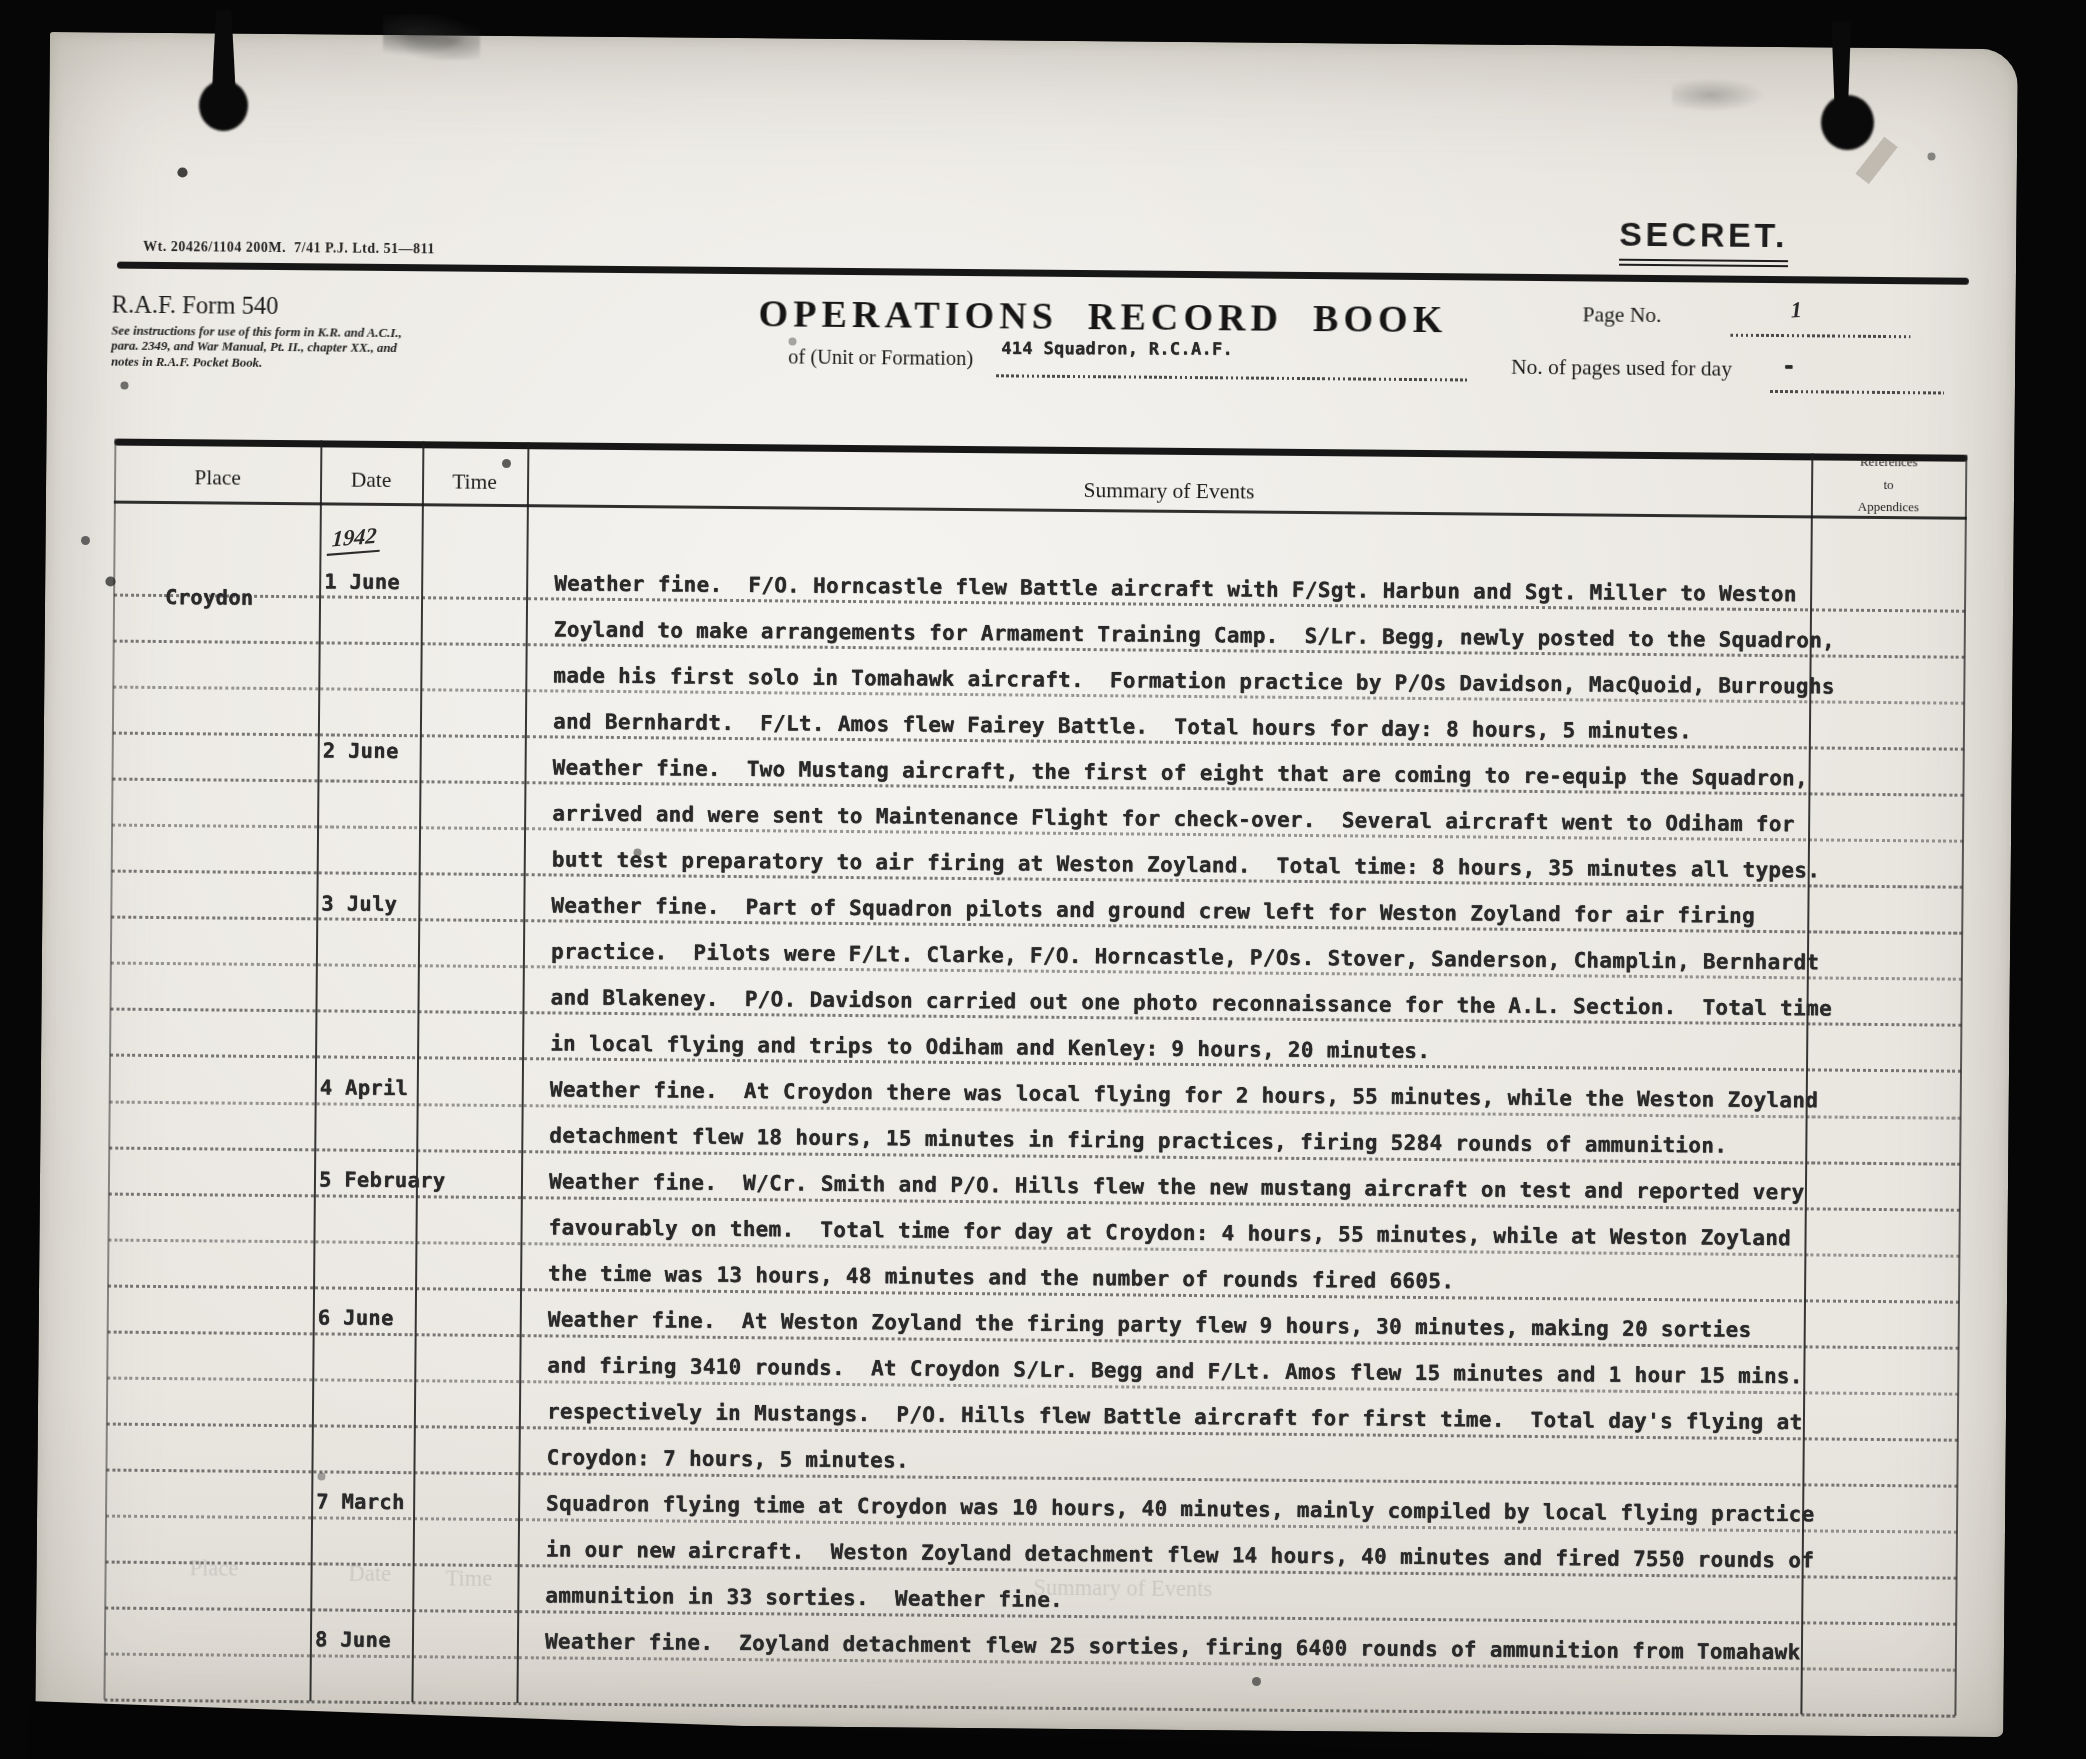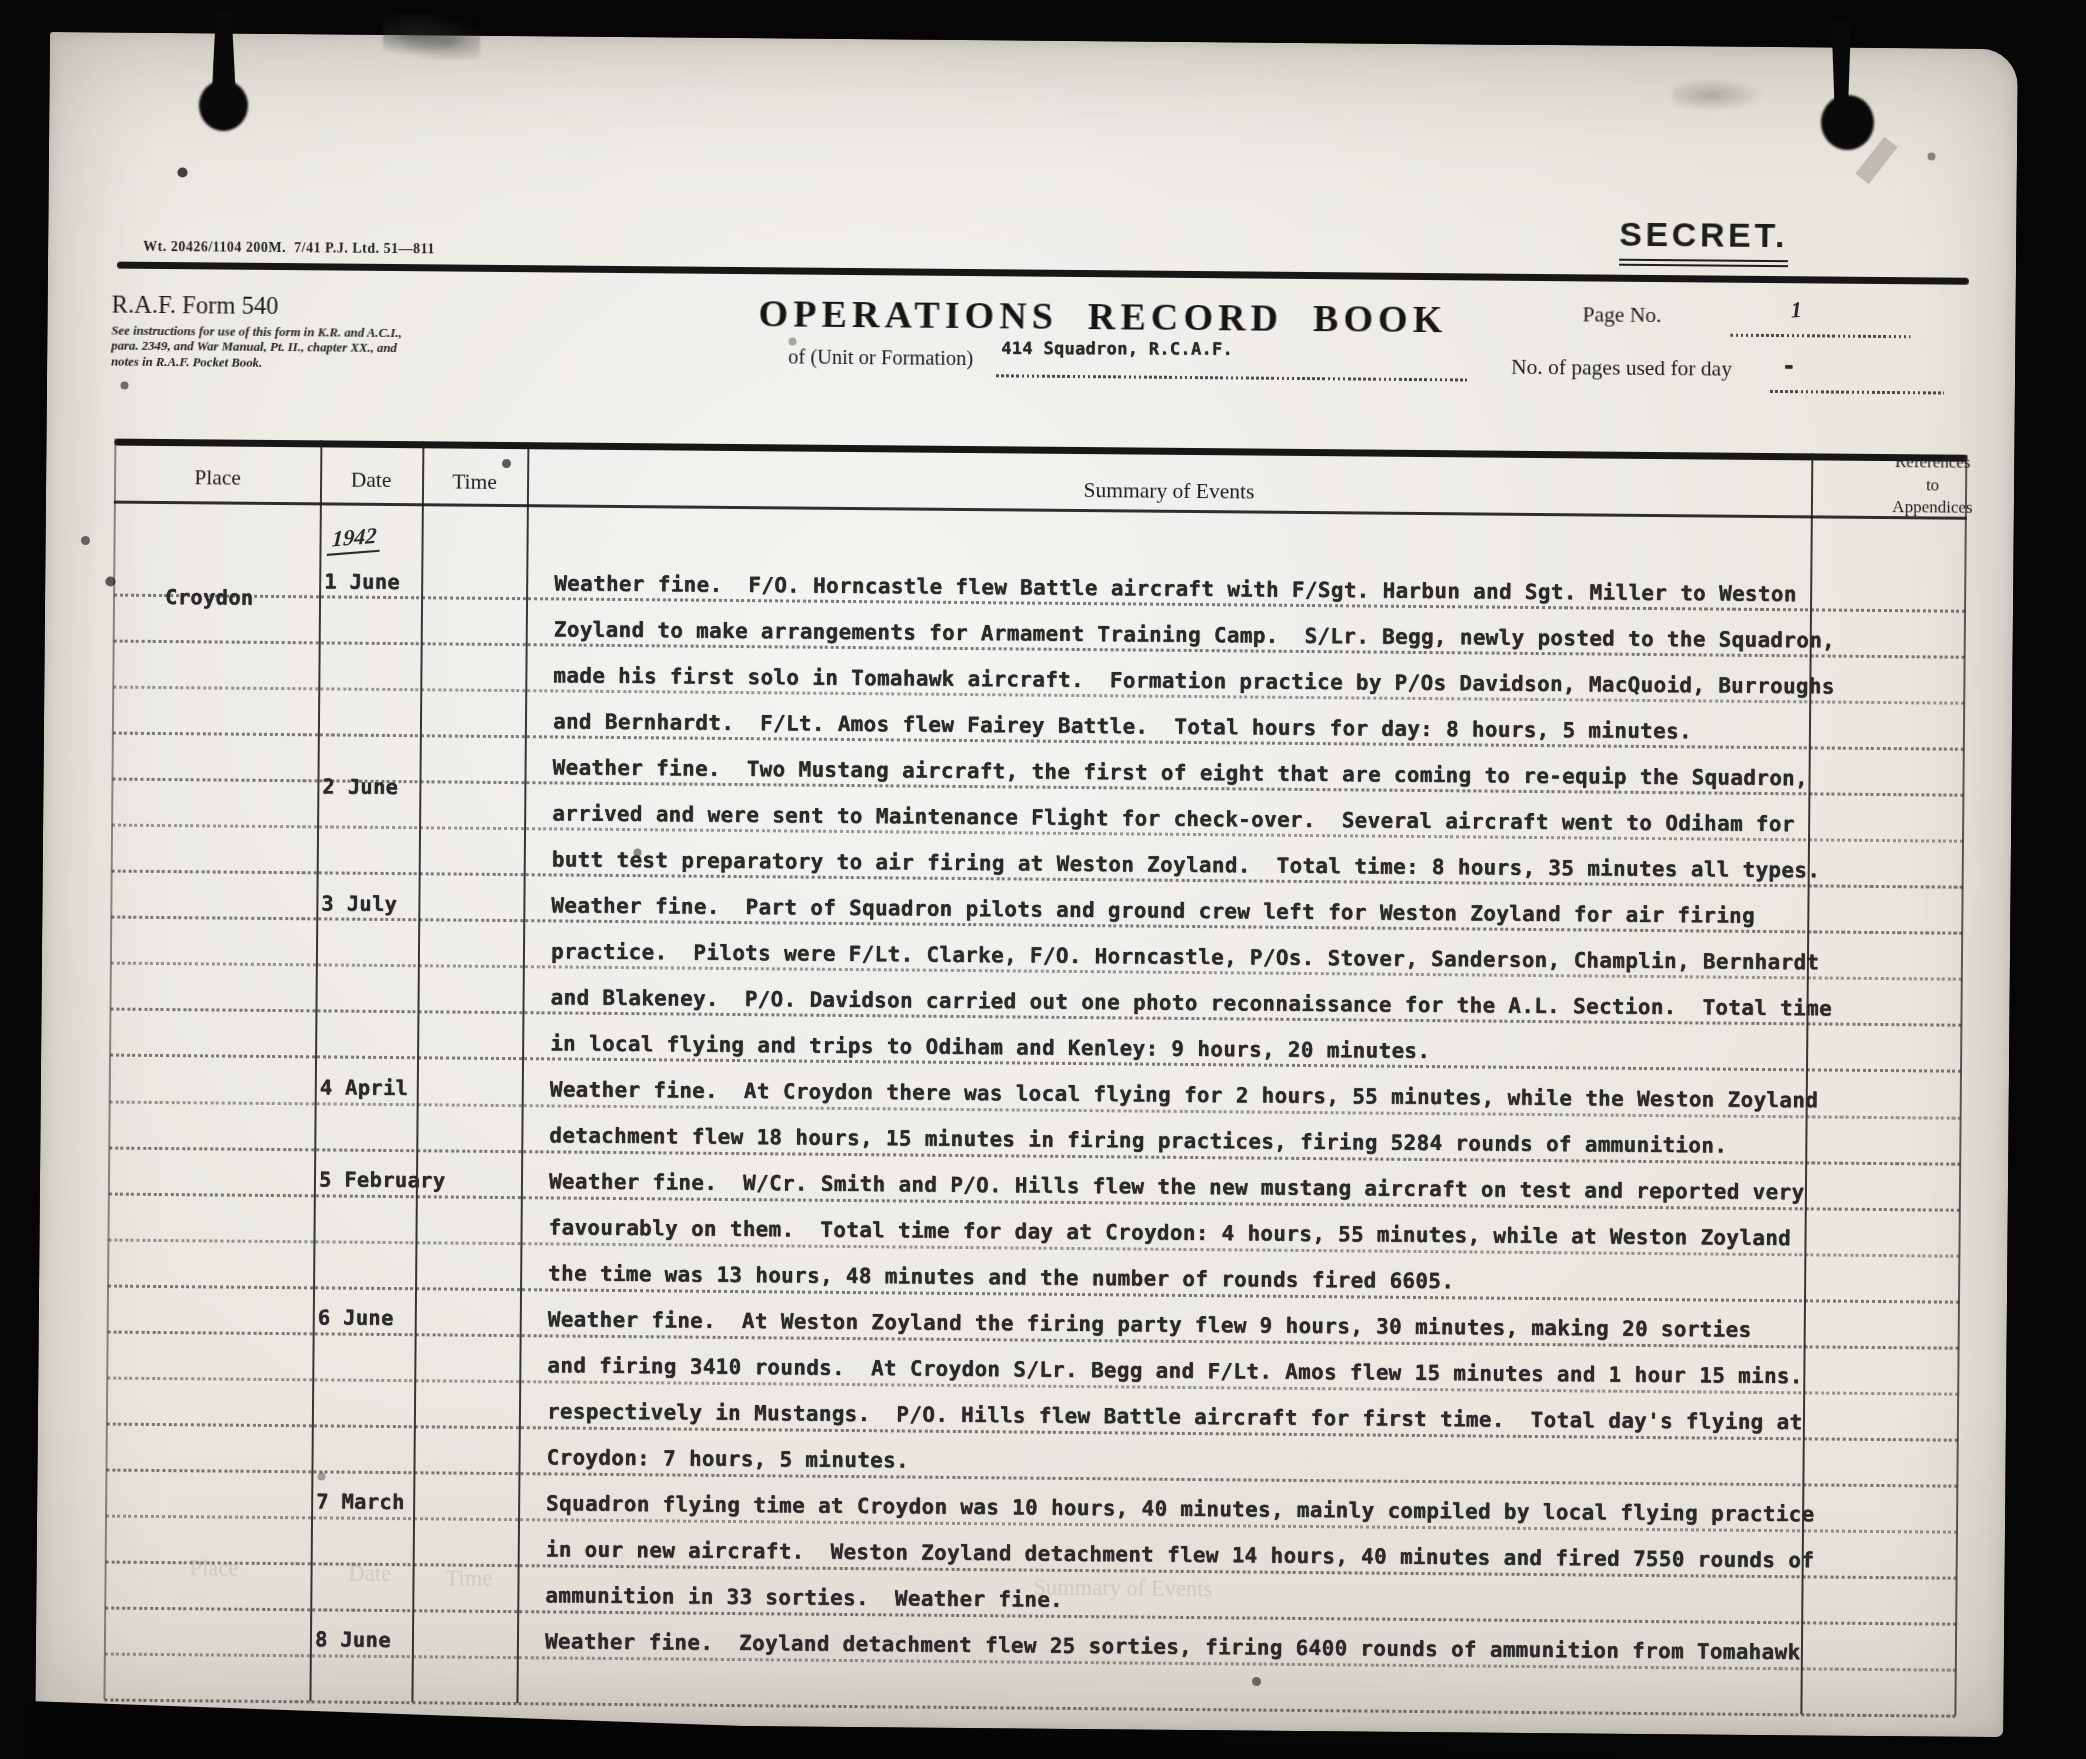--- a/index.html
+++ b/index.html
@@ -62,21 +62,21 @@
   .v-date-time{left:376px;}
   .v-time-sum{left:481px;}
   .v-sum-ref{left:1765px;}
   .v-outer-r{left:1919px;opacity:.8;}
   .header-bottom{left:68px;top:468px;width:1853px;height:3.1px;background:rgba(25,25,25,.9);filter:blur(0.3px);}
   .col-h{font-size:21.5px;color:#1d1d1d;text-align:center;filter:blur(0.2px);}
   .h-place{left:69px;top:432px;width:205px;}
   .h-date{left:274px;top:433px;width:102px;}
   .h-time{left:376px;top:434px;width:105px;}
   .h-summary{left:481px;top:437px;width:1284px;}
-  .h-refs{left:1766px;top:403px;width:153px;font-size:17px;line-height:22.5px;margin-left:44px;}
+  .h-refs{left:1766px;top:403px;width:153px;font-size:13px;line-height:22.5px;}
   .h-refs span{position:static;display:block;}
 
   .dotted{left:69px;width:1852px;height:2.6px;
     background-image:repeating-linear-gradient(to right,rgba(35,35,35,.8) 0 3.1px,transparent 3.1px 5.6px);
     opacity:.72;filter:blur(0.1px);}
   .dotted:nth-child(3n){opacity:.55;}
 
   .sum-line{left:509px;font-size:21px;}
   .date-cell{left:279px;font-size:20.5px;}
   .place-cell{left:120px;font-size:20.5px;}
@@ -194,21 +194,21 @@
     <div id="entries">
         <div class="entry">
           <div class="place-cell typed" style="top: 552px;">Croydon</div>
           <div class="date-cell typed" style="top: 535px;">1 June</div>
           <div class="sum-line typed" style="top: 535px;">Weather fine.  F/O. Horncastle flew Battle aircraft with F/Sgt. Harbun and Sgt. Miller to Weston</div>
           <div class="sum-line typed" style="top: 581px;">Zoyland to make arrangements for Armament Training Camp.  S/Lr. Begg, newly posted to the Squadron,</div>
           <div class="sum-line typed" style="top: 627px;">made his first solo in Tomahawk aircraft.  Formation practice by P/Os Davidson, MacQuoid, Burroughs</div>
           <div class="sum-line typed" style="top: 673px;">and Bernhardt.  F/Lt. Amos flew Fairey Battle.  Total hours for day: 8 hours, 5 minutes.</div>
         </div>
         <div class="entry">
-          <div class="date-cell typed" style="top: 740px;">2 June</div>
+          <div class="date-cell typed" style="top: 704px;">2 June</div>
           <div class="sum-line typed" style="top: 719px;">Weather fine.  Two Mustang aircraft, the first of eight that are coming to re-equip the Squadron,</div>
           <div class="sum-line typed" style="top: 765px;">arrived and were sent to Maintenance Flight for check-over.  Several aircraft went to Odiham for</div>
           <div class="sum-line typed" style="top: 811px;">butt test preparatory to air firing at Weston Zoyland.  Total time: 8 hours, 35 minutes all types.</div>
         </div>
         <div class="entry">
           <div class="date-cell typed" style="top: 857px;">3 July</div>
           <div class="sum-line typed" style="top: 857px;">Weather fine.  Part of Squadron pilots and ground crew left for Weston Zoyland for air firing</div>
           <div class="sum-line typed" style="top: 903px;">practice.  Pilots were F/Lt. Clarke, F/O. Horncastle, P/Os. Stover, Sanderson, Champlin, Bernhardt</div>
           <div class="sum-line typed" style="top: 949px;">and Blakeney.  P/O. Davidson carried out one photo reconnaissance for the A.L. Section.  Total time</div>
           <div class="sum-line typed" style="top: 995px;">in local flying and trips to Odiham and Kenley: 9 hours, 20 minutes.</div>

